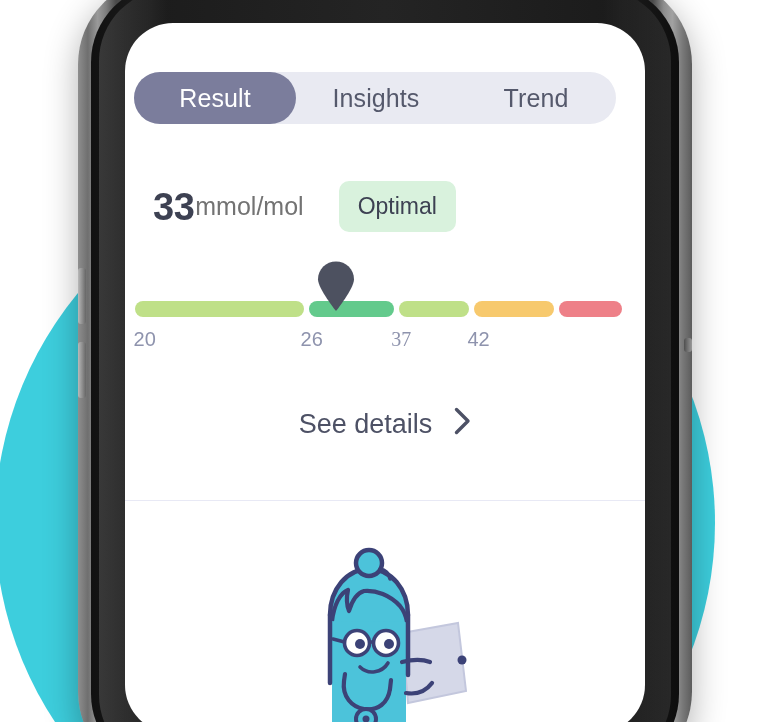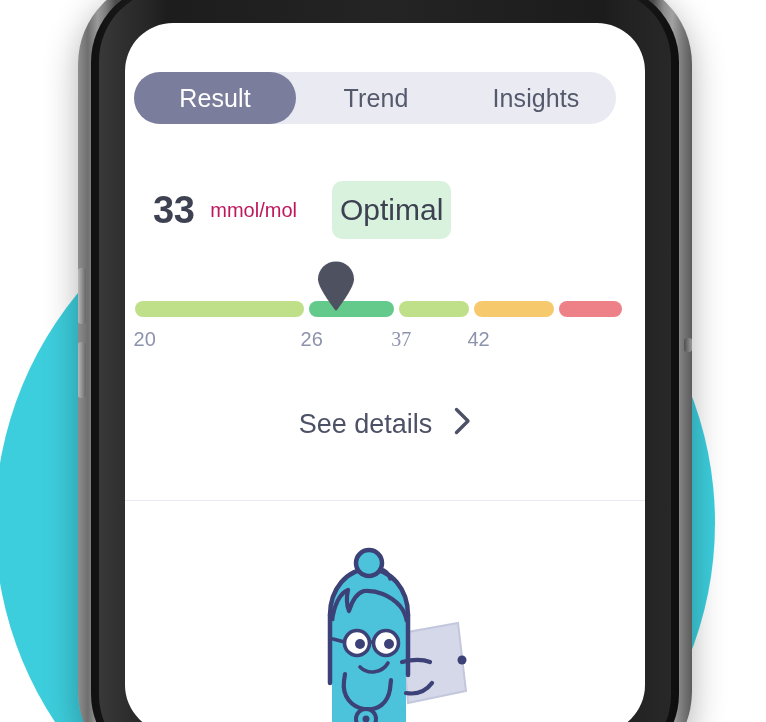--- a/index.html
+++ b/index.html
@@ -95,28 +95,28 @@
   
   .result-row{
     position:absolute;left:12px;top:158px;
     display:flex;align-items:center;
   }
   .value{
     font-size:38px;color:#3d4152;font-weight:700;
     letter-spacing:-.5px;line-height:1;margin-left:16px;
   }
   .unit{
-    font-size:20px;color:#be185d;margin-left:16px;line-height:1;
+    font-size:25px;color:#737373;margin-left:1px;line-height:1;
   }
   .badge{
     margin-left:35px;
     background:#d9f2dd;
     border-radius:10px;
-    padding:14px 8px;
-    font-size:30px;color:#3d4152;
+    padding:14px 19px;
+    font-size:23px;color:#3d4152;
     line-height:1;
   }
 
   
   .gauge{position:absolute;left:10px;top:278px;width:484px;}
   .gauge-bar{
     position:relative;display:flex;height:16px;gap:5px;
   }
   .seg{border-radius:8px;height:16px;}
   .marker{
@@ -169,22 +169,22 @@
 
     <div class="btn-side btn-vol-up"></div>
     <div class="btn-side btn-vol-dn"></div>
     <div class="btn-side btn-power"></div>
 
     <div class="screen">
       <div class="app">
 
         <div class="tabbar">
           <div class="tab t0 active">Result</div>
+          <div class="tab t2">Insights</div>
           <div class="tab t1">Trend</div>
-          <div class="tab t2">Insights</div>
         </div>
 
         <div class="result-row">
           <span class="value">33</span>
           <span class="unit">mmol/mol</span>
           <span class="badge">Optimal</span>
         </div>
 
         <div class="gauge">
           <div class="gauge-bar" id="gauge-bar">

